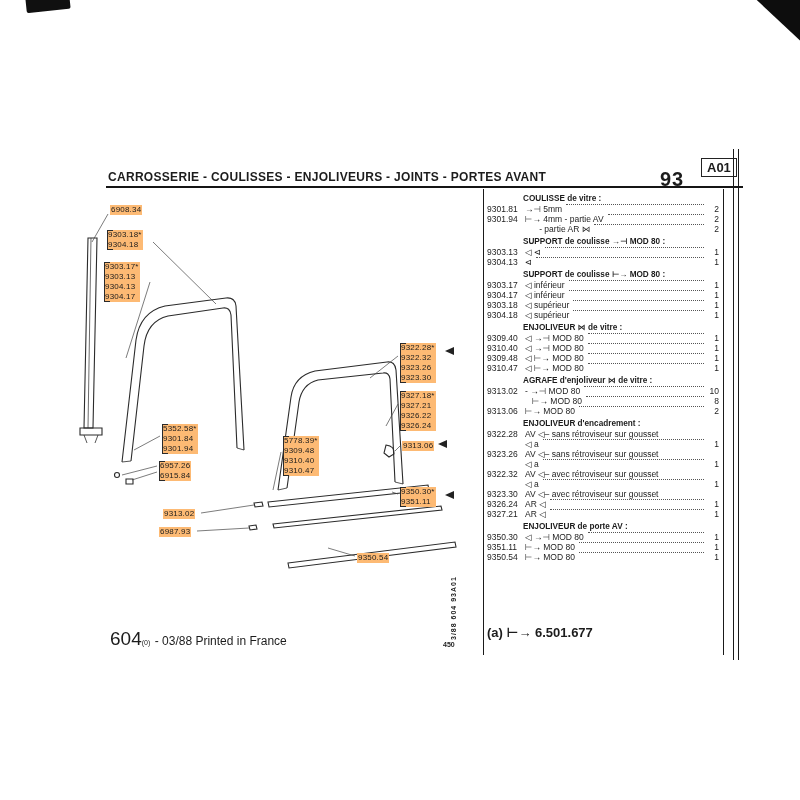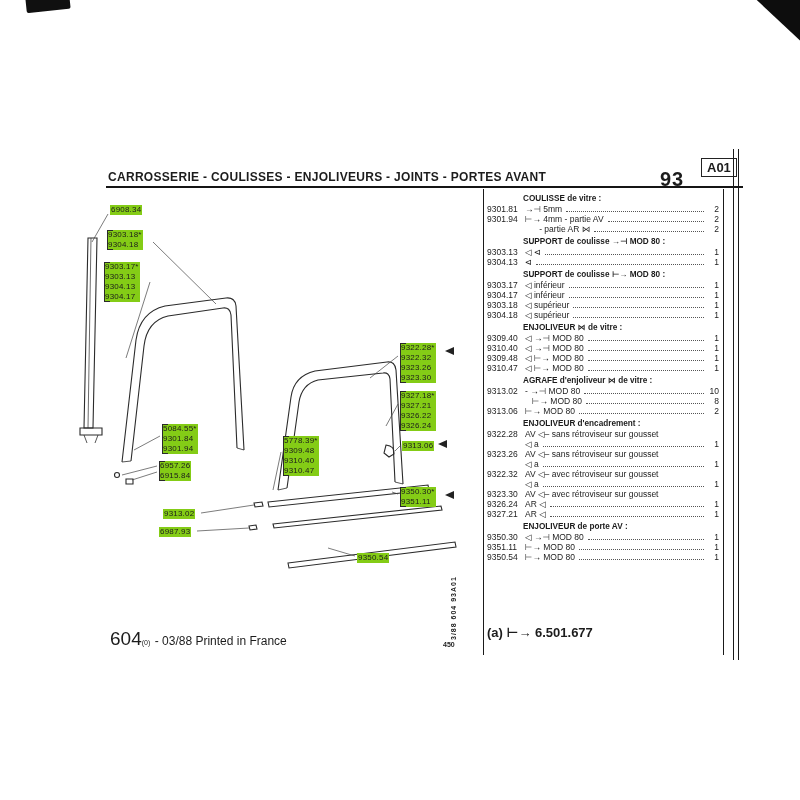--- a/index.html
+++ b/index.html
@@ -18,38 +18,38 @@
   .header-rule{position:absolute;left:106px;top:186px;width:637px;height:2px;background:#151515;}
   
   .vline{position:absolute;width:1px;background:#1a1a1a;}
   .vl-table-left{left:483px;top:189px;height:466px;}
   .vl-table-right{left:723px;top:189px;height:466px;}
   .vl-edge1{left:733px;top:149px;height:511px;}
   .vl-edge2{left:738px;top:149px;height:511px;}
   
   .ref-table{position:absolute;left:487px;top:191px;width:232px;font-size:8.5px;line-height:10px;}
   .sec-title{padding-left:36px;margin-top:3px;height:10px;white-space:nowrap;font-weight:bold;font-size:8.2px;}
-  .row{display:flex;align-items:flex-end;height:10px;white-space:nowrap;}
+  .row{display:flex;align-items:flex-start;height:10px;white-space:nowrap;}
   .ref{width:38px;flex:0 0 38px;}
   .desc{padding-right:2px;}
   .leader{flex:1;border-bottom:1px dotted #555;margin:0 2px 2px 2px;min-width:4px;}
   .row.noqty .leader{border-bottom:none;}
   .qty{width:13px;flex:0 0 13px;text-align:right;}
   .footnote{position:absolute;left:487px;top:625px;font-size:13px;font-weight:bold;}
   
   .doc-footer{position:absolute;left:110px;top:628px;}
   .doc-number{font-size:19px;font-weight:normal;}
   .doc-note{font-size:7px;}
   .doc-info{font-size:12px;}
   .side-vert{position:absolute;left:450px;top:552px;height:88px;writing-mode:vertical-rl;transform:rotate(180deg);font-size:7px;letter-spacing:1px;font-weight:bold;}
   .side-small{position:absolute;left:443px;top:641px;font-size:7px;font-weight:bold;}
   
   .diagram{position:absolute;left:70px;top:190px;width:400px;height:460px;}
   .diagram svg{position:absolute;left:0;top:0;}
-  .callout{position:absolute;font-size:8px;line-height:10px;letter-spacing:.2px;background:#84cc16;padding:0 1px;white-space:nowrap;}
+  .callout{position:absolute;font-size:8px;line-height:10px;letter-spacing:.2px;background:#fdba74;padding:0 1px;white-space:nowrap;}
   .group{border-left:1px solid #2a2a2a;padding-left:0;}
   .group::before,.group::after{content:"";position:absolute;left:0;width:5px;height:1px;background:#2a2a2a;}
   .group::before{top:0;}
   .group::after{bottom:0;}
 </style>
 </head>
 <body>
 
 <div class="corner-tl"></div>
 <div class="corner-tr"></div>
@@ -116,21 +116,21 @@
     <div>9303.18*</div>
     <div>9304.18</div>
   </div>
   <div class="callout group" style="left:34px;top:72px">
     <div>9303.17*</div>
     <div>9303.13</div>
     <div>9304.13</div>
     <div>9304.17</div>
   </div>
   <div class="callout group" style="left:92px;top:234px">
-    <div>5084.55*</div>
+    <div>5352.58*</div>
     <div>9301.84</div>
     <div>9301.94</div>
   </div>
   <div class="callout group" style="left:89px;top:271px">
     <div>6957.26</div>
     <div>6915.84</div>
   </div>
   <div class="callout" style="left:93px;top:319px">
     <span>9313.02</span>
   </div>

